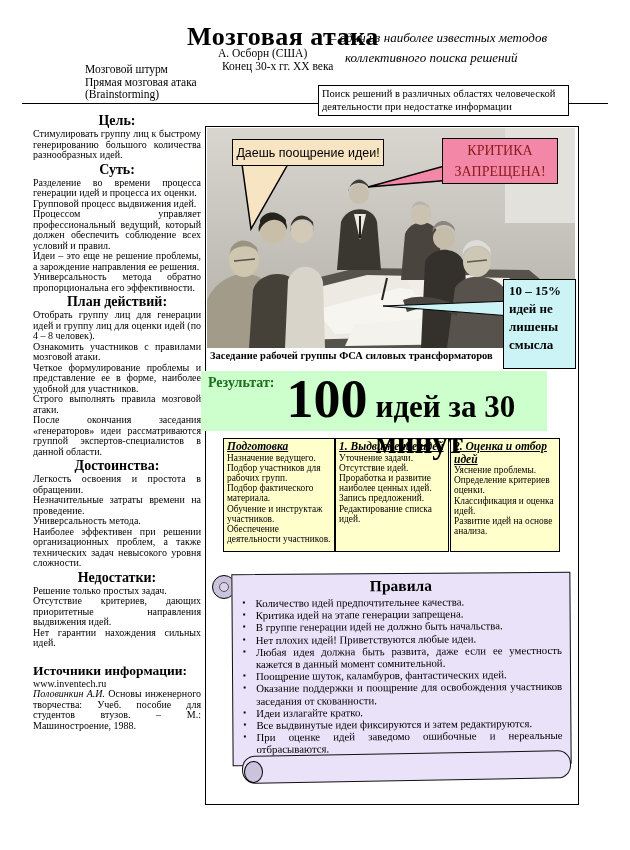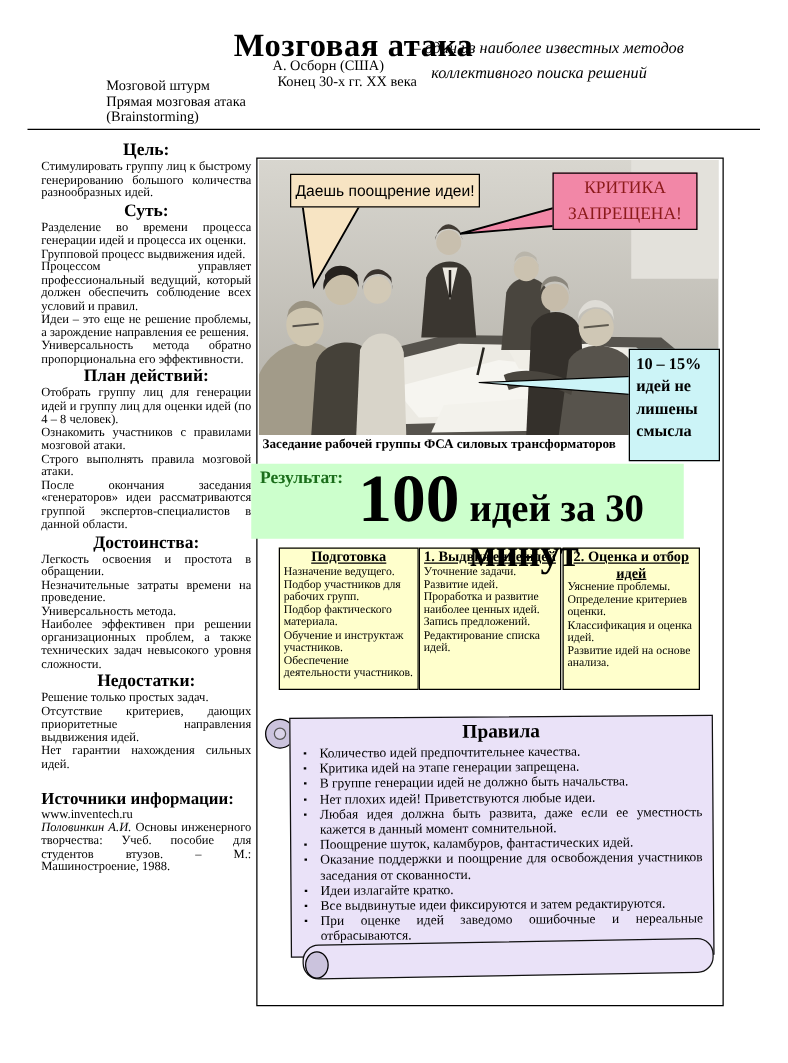--- a/index.html
+++ b/index.html
@@ -49,21 +49,21 @@
   .res-label{align-self:flex-start;padding:4px 0 0 7px;font-size:14px;font-weight:bold;color:#1B6E1B;}
   .res-num{margin-left:12px;font-size:54px;font-weight:bold;line-height:56px;}
   .res-rest{margin-left:8px;font-size:31px;font-weight:bold;}
 
   
   .col{position:absolute;top:311px;height:110px;background:#FFFFCC;border:1.5px solid #000;
        padding:1px 3px;box-sizing:content-box;}
   .col1{left:17px;width:104px;}
   .col2{left:129px;width:106px;}
   .col3{left:244px;width:102px;}
-  .col-h{font-size:11.5px;font-weight:bold;text-decoration:underline;text-align:center;line-height:12.5px;}
+  .col-h{font-size:11.5px;font-weight:bold;text-decoration:underline;line-height:12.5px;font-style:italic;}
   .col-i{font-size:9.4px;line-height:10.2px;}
 
   
   .scroll-curl{left:6px;top:448px;width:22px;height:22px;border-radius:50%;
                background:#CBC3DD;border:1px solid #000;z-index:1;position:absolute;}
   .scroll-curl-dot{position:absolute;left:6px;top:6px;width:8px;height:8px;border-radius:50%;
                    border:1px solid #555;background:#DAD3E8;}
   .scroll-body{position:absolute;left:26px;top:446px;width:337px;height:188px;background:#EAE2F8;
                border:1px solid #111;transform:rotate(-.4deg);z-index:2;padding:2px 0 0 0;}
   .scroll-roll{position:absolute;left:36px;top:626px;width:327px;height:26px;border-radius:13px;
@@ -85,35 +85,37 @@
   <div class="abs tagline1">– один из наиболее известных методов</div>
   <div class="abs tagline2">коллективного поиска решений</div>
   <div class="abs author">А. Осборн (США)</div>
   <div class="abs era">Конец 30-х гг. XX века</div>
   <div class="abs altnames">
     <div>Мозговой штурм</div>
     <div>Прямая мозговая атака</div>
     <div>(Brainstorming)</div>
   </div>
   <div class="abs hrule"></div>
+  <div class="abs scope">Поиск решений в различных областях человеческой деятельности при недостатке информации</div>
 
   <div class="abs lc">
     <div class="lc-h">Цель:</div>
     <p>Стимулировать группу лиц к быстрому генерированию большого количества разнообразных идей.</p>
 
     <div class="lc-h">Суть:</div>
     <p>Разделение во времени процесса генерации идей и процесса их оценки.</p>
     <p>Групповой процесс выдвижения идей.</p>
     <p>Процессом управляет профессиональный ведущий, который должен обеспечить соблюдение всех условий и правил.</p>
     <p>Идеи – это еще не решение проблемы, а зарождение направления ее решения.</p>
     <p>Универсальность метода обратно пропорциональна его эффективности.</p>
 
     <div class="lc-h">План действий:</div>
     <p>Отобрать группу лиц для генерации идей и группу лиц для оценки идей (по 4 – 8 человек).</p>
     <p>Ознакомить участников с правилами мозговой атаки.</p>
+    <p>Четкое формулирование проблемы и представление ее в форме, наиболее удобной для участников.</p>
     <p>Строго выполнять правила мозговой атаки.</p>
     <p>После окончания заседания «генераторов» идеи рассматриваются группой экспертов-специалистов в данной области.</p>
 
     <div class="lc-h">Достоинства:</div>
     <p>Легкость освоения и простота в обращении.</p>
     <p>Незначительные затраты времени на проведение.</p>
     <p>Универсальность метода.</p>
     <p>Наиболее эффективен при решении организационных проблем, а также технических задач невысокого уровня сложности.</p>
 
     <div class="lc-h">Недостатки:</div>
@@ -217,21 +219,21 @@
       <div class="col-h">Подготовка</div>
       <div class="col-i">Назначение ведущего.</div>
       <div class="col-i">Подбор участников для рабочих групп.</div>
       <div class="col-i">Подбор фактического материала.</div>
       <div class="col-i">Обучение и инструктаж участников.</div>
       <div class="col-i">Обеспечение деятельности участников.</div>
     </div>
     <div class="col col2">
       <div class="col-h">1. Выдвижение идей</div>
       <div class="col-i">Уточнение задачи.</div>
-      <div class="col-i">Развитие идей.</div>
+      <div class="col-i">Отсутствие идей.</div>
       <div class="col-i">Проработка и развитие наиболее ценных идей.</div>
       <div class="col-i">Запись предложений.</div>
       <div class="col-i">Редактирование списка идей.</div>
     </div>
     <div class="col col3">
       <div class="col-h">2. Оценка и отбор идей</div>
       <div class="col-i">Уяснение проблемы.</div>
       <div class="col-i">Определение критериев оценки.</div>
       <div class="col-i">Классификация и оценка идей.</div>
       <div class="col-i">Развитие идей на основе анализа.</div>

